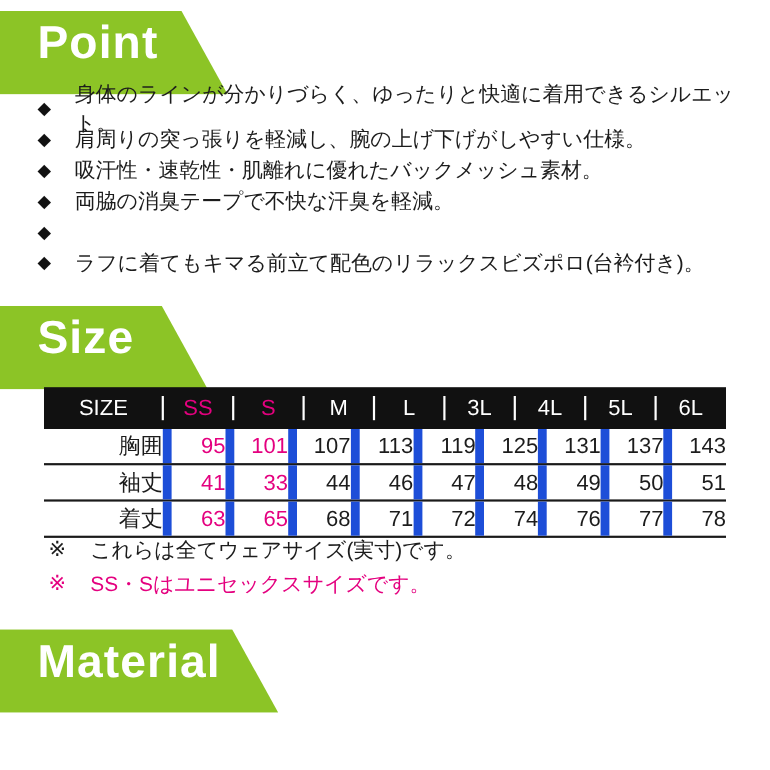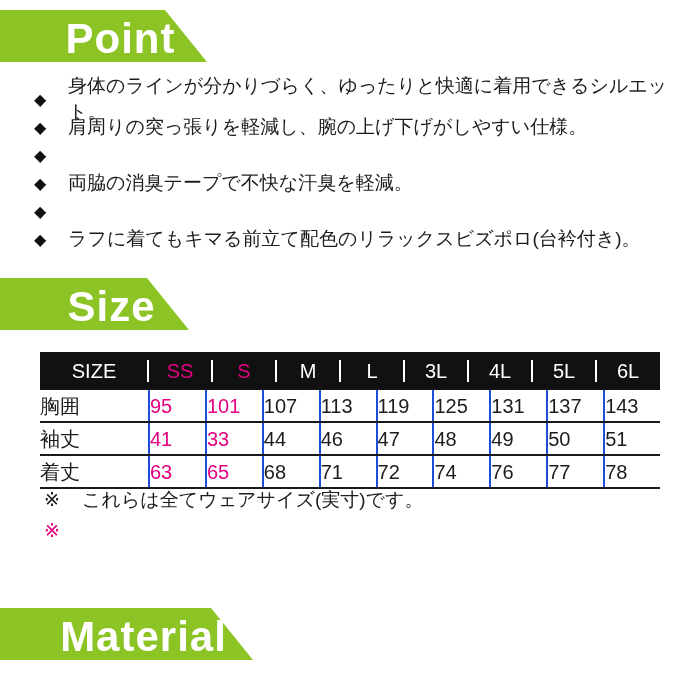--- a/index.html
+++ b/index.html
@@ -5,32 +5,31 @@
   html,body{margin:0;padding:0;}
   body{
     width:700px;height:700px;background:#ffffff;
     font-family:"Liberation Sans","DejaVu Sans",sans-serif;
     color:#1c1c1c;position:relative;overflow:hidden;
   }
   .page{position:absolute;inset:0;}
 
   
   .banner{
-    position:absolute;left:0;height:52px;
+    position:absolute;left:0;height:76px;
     background:var(--green);
     clip-path:polygon(0 0, calc(100% - 42px) 0, 100% 100%, 0 100%);
-    text-align:center;
   }
   .banner span{
     display:block;line-height:58px;padding-left:34px;
     font-size:42px;font-weight:bold;color:#ffffff;letter-spacing:1px;
   }
   .banner-point{top:10px;width:207px;}
   .banner-size{top:278px;width:189px;}
-  .banner-material{top:572px;width:253px;margin-top:36px;}
+  .banner-material{top:572px;width:253px;}
 
   
   .bullets{
     position:absolute;left:34px;top:85px;width:660px;
     list-style:none;margin:0;padding:0;
   }
   .bullets li{
     display:flex;align-items:center;height:28px;
     font-size:19px;
   }
@@ -47,25 +46,25 @@
     flex:1 1 0;position:relative;text-align:center;line-height:38px;
     font-size:20px;
   }
   .hcell.label{flex:0 0 108px;}
   .hsep{
     position:absolute;left:-1px;top:8px;width:2px;height:22px;
     background:#ffffff;
   }
   .tbody-row{height:33px;border-bottom:2px solid #1a1a1a;}
   .bcell{
-    flex:1 1 0;text-align:left;line-height:32px;font-size:20px;
+    flex:1 1 0;text-align:right;line-height:32px;font-size:20px;
     box-sizing:border-box;
   }
   .bcell.label{flex:0 0 108px;font-size:20px;}
-  .bcell + .bcell{border-left:2px solid #1d4ed8;}
+  .bcell + .bcell{border-left:8px solid #1d4ed8;}
   .pink{color:var(--pink);}
 
   
   .notes{position:absolute;left:44px;top:484px;}
   .note{display:flex;align-items:center;height:31px;font-size:19px;}
   .note .marker{width:24px;margin-right:14px;font-size:19px;}
   .note.pink .marker{color:var(--pink);}
 
   
   .material-lines{position:absolute;left:26px;top:641px;font-size:19px;line-height:28px;}
@@ -84,20 +83,21 @@
       <li>
         <span class="diamond">◆</span>
         <span class="btext">身体のラインが分かりづらく、ゆったりと快適に着用できるシルエット。</span>
       </li>
       <li>
         <span class="diamond">◆</span>
         <span class="btext">肩周りの突っ張りを軽減し、腕の上げ下げがしやすい仕様。</span>
       </li>
       <li>
         <span class="diamond">◆</span>
+        <span class="btext">吸汗性・速乾性・肌離れに優れたバックメッシュ素材。</span>
       </li>
       <li>
         <span class="diamond">◆</span>
         <span class="btext">両脇の消臭テープで不快な汗臭を軽減。</span>
       </li>
       <li>
         <span class="diamond">◆</span>
       </li>
       <li>
         <span class="diamond">◆</span>
@@ -159,20 +159,21 @@
       </div>
     </div>
 
   <div class="notes" id="notes">
       <div class="note">
         <span class="marker">※</span>
         <span class="ntext">これらは全てウェアサイズ(実寸)です。</span>
       </div>
       <div class="note pink">
         <span class="marker pink">※</span>
+        <span class="ntext pink">SS・Sはユニセックスサイズです。</span>
       </div>
     </div>
 
   <div class="banner banner-material">
     <span>Material</span>
   </div>
 
 
 </div>
 

